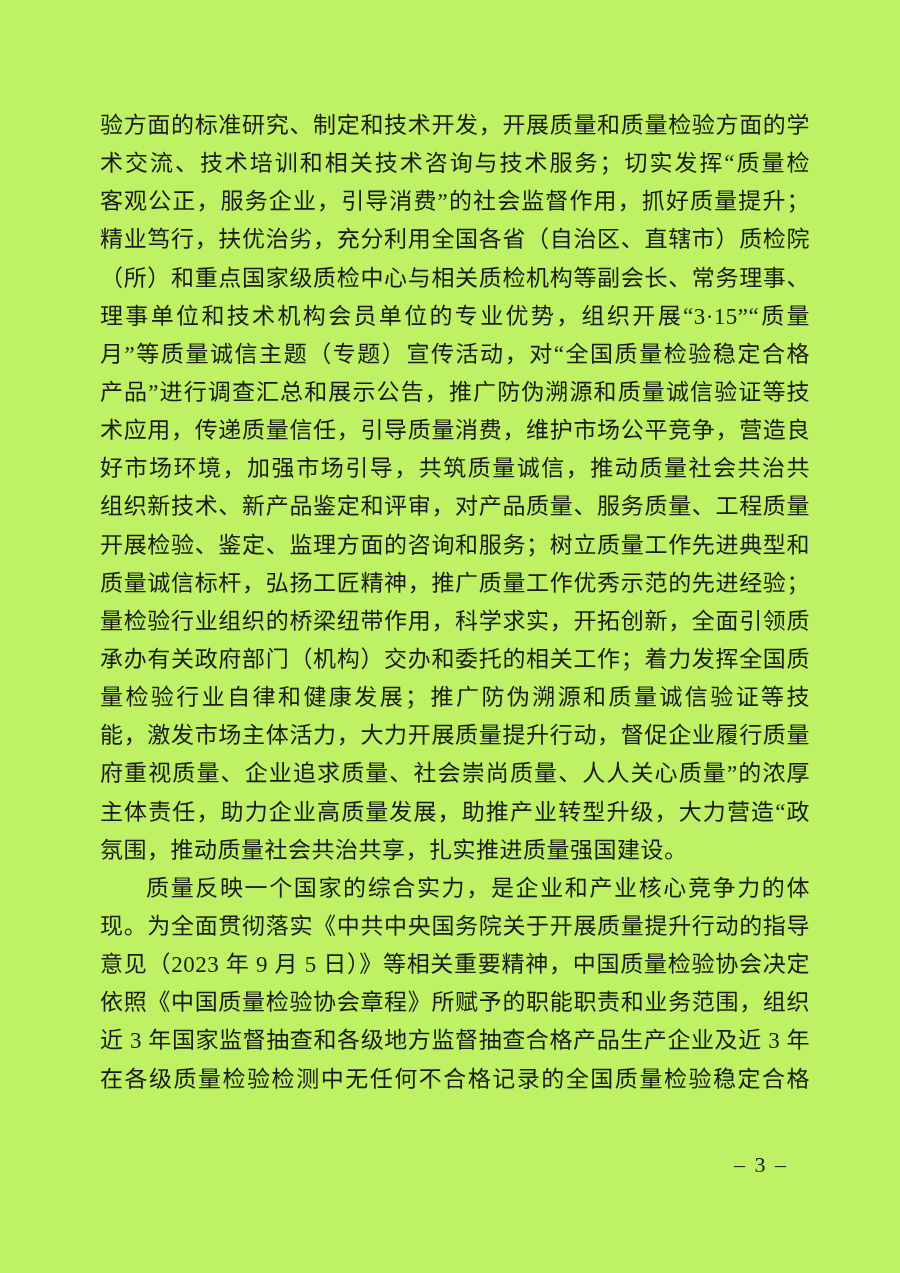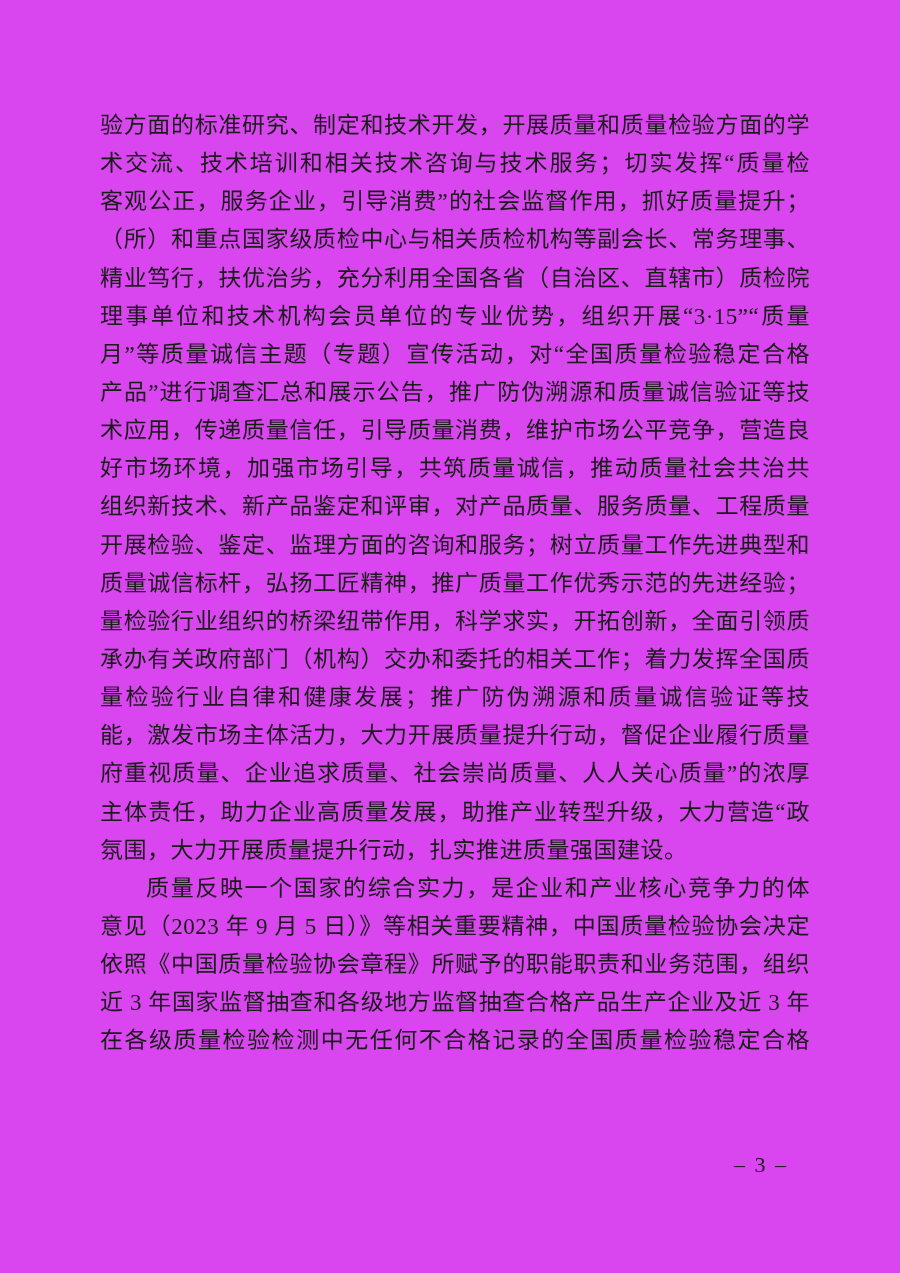--- a/index.html
+++ b/index.html
@@ -4,21 +4,21 @@
 <style>
   html, body {
     margin: 0;
     padding: 0;
     background: #ffffff;
   }
   .page {
     position: relative;
     width: 900px;
     height: 1273px;
-    background: #d946ef;
+    background: #bef264;
     overflow: hidden;
     font-family: "Liberation Serif", "DejaVu Serif", serif;
     color: #1b1b1b;
   }
   .text-block {
     position: absolute;
     left: 100px;
     top: 107px;
     width: 710px;
   }
@@ -54,41 +54,42 @@
 <body>
 
 <div class="page">
 
   <main class="text-block">
 
     <section>
       <p class="line">验方面的标准研究、制定和技术开发，开展质量和质量检验方面的学</p>
       <p class="line">术交流、技术培训和相关技术咨询与技术服务；切实发挥“质量检验，</p>
       <p class="line">客观公正，服务企业，引导消费”的社会监督作用，抓好质量提升；</p>
+      <p class="line">精业笃行，扶优治劣，充分利用全国各省（自治区、直辖市）质检院</p>
       <p class="line">（所）和重点国家级质检中心与相关质检机构等副会长、常务理事、</p>
-      <p class="line">精业笃行，扶优治劣，充分利用全国各省（自治区、直辖市）质检院</p>
       <p class="line">理事单位和技术机构会员单位的专业优势，组织开展“3·15”“质量</p>
       <p class="line">月”等质量诚信主题（专题）宣传活动，对“全国质量检验稳定合格</p>
       <p class="line">产品”进行调查汇总和展示公告，推广防伪溯源和质量诚信验证等技</p>
       <p class="line">术应用，传递质量信任，引导质量消费，维护市场公平竞争，营造良</p>
       <p class="line">好市场环境，加强市场引导，共筑质量诚信，推动质量社会共治共享；</p>
       <p class="line">组织新技术、新产品鉴定和评审，对产品质量、服务质量、工程质量</p>
       <p class="line">开展检验、鉴定、监理方面的咨询和服务；树立质量工作先进典型和</p>
       <p class="line">质量诚信标杆，弘扬工匠精神，推广质量工作优秀示范的先进经验；</p>
       <p class="line">量检验行业组织的桥梁纽带作用，科学求实，开拓创新，全面引领质</p>
       <p class="line">承办有关政府部门（机构）交办和委托的相关工作；着力发挥全国质</p>
       <p class="line">量检验行业自律和健康发展；推广防伪溯源和质量诚信验证等技</p>
       <p class="line">能，激发市场主体活力，大力开展质量提升行动，督促企业履行质量</p>
       <p class="line">府重视质量、企业追求质量、社会崇尚质量、人人关心质量”的浓厚</p>
       <p class="line">主体责任，助力企业高质量发展，助推产业转型升级，大力营造“政</p>
-      <p class="line para-end">氛围，大力开展质量提升行动，扎实推进质量强国建设。</p>
+      <p class="line para-end">氛围，推动质量社会共治共享，扎实推进质量强国建设。</p>
     </section>
 
     <section>
       <p class="line indent">质量反映一个国家的综合实力，是企业和产业核心竞争力的体</p>
+      <p class="line">现。为全面贯彻落实《中共中央国务院关于开展质量提升行动的指导</p>
       <p class="line">意见（2023 年 9 月 5 日）》等相关重要精神，中国质量检验协会决定</p>
       <p class="line">依照《中国质量检验协会章程》所赋予的职能职责和业务范围，组织</p>
       <p class="line">近 3 年国家监督抽查和各级地方监督抽查合格产品生产企业及近 3 年</p>
       <p class="line">在各级质量检验检测中无任何不合格记录的全国质量检验稳定合格</p>
     </section>
 
   </main>
 
   <div class="page-number">– 3 –</div>
 

